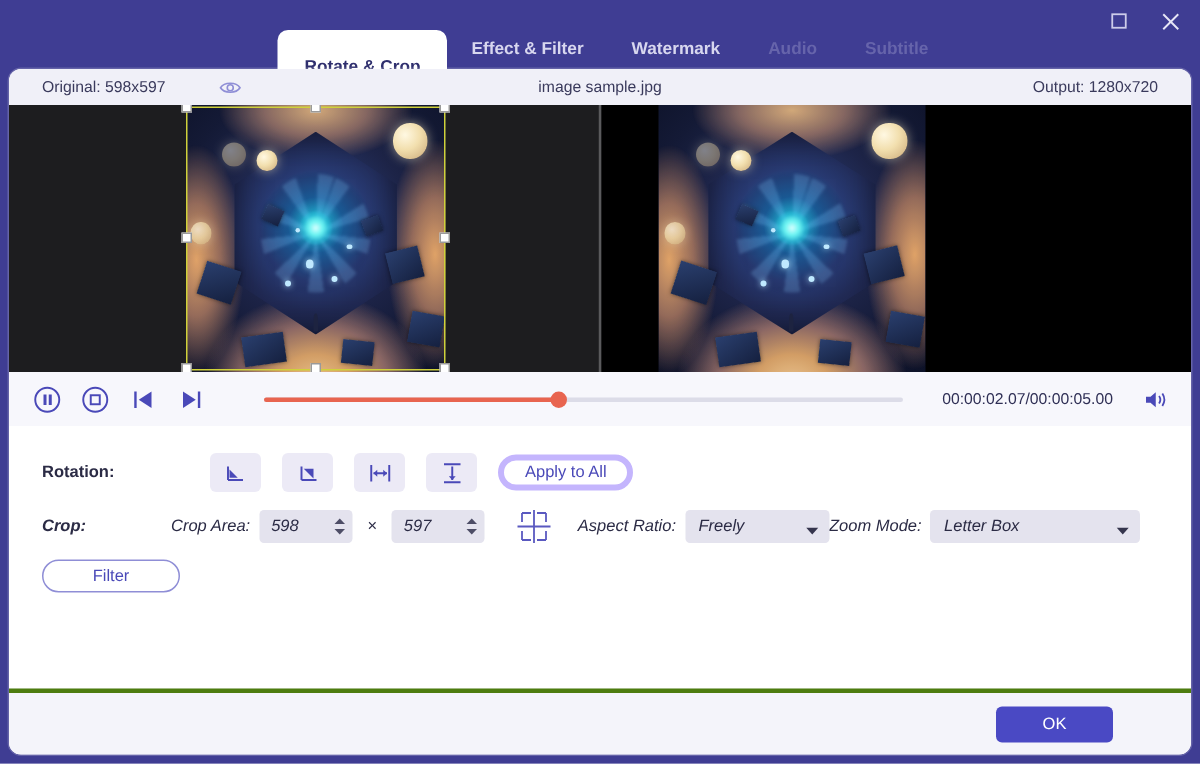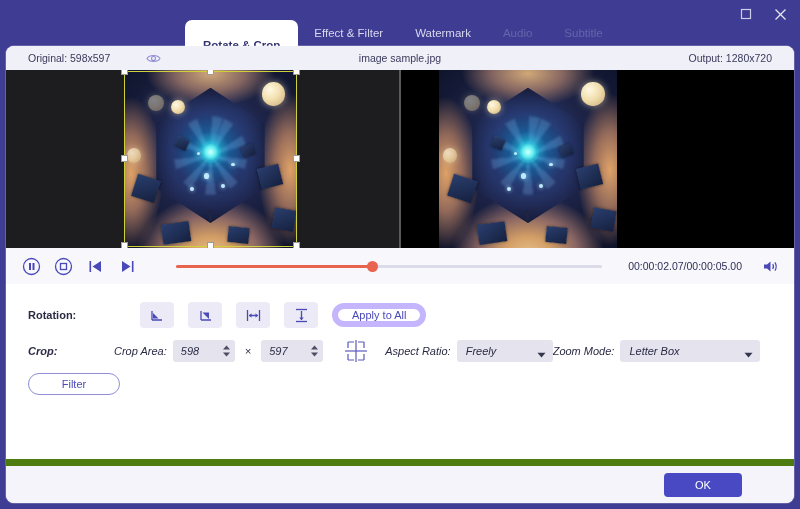--- a/index.html
+++ b/index.html
@@ -41,20 +41,21 @@
     display: flex; align-items: flex-end;
     padding-left: 185px;
   }
   .tab {
     height: 26px; line-height: 26px;
     padding: 0 16px;
     font-size: 11.5px;
     color: #d8d7ef;
     cursor: pointer;
     white-space: nowrap;
+    font-weight: bold;
   }
   .tab.active {
     background: #ffffff;
     color: #2f2f6e;
     border-radius: 7px 7px 0 0;
     font-weight: 600;
     padding: 12px 18px;
   }
   .tab.disabled { color: #6664ab; cursor: default; }
 
@@ -261,21 +262,21 @@
     background: #eceaf6;
     border-radius: 4px;
     display: flex; align-items: center; justify-content: center;
     margin-right: 14px;
     cursor: pointer;
     color: #4a49b8;
   }
   .outlinebtn {
     height: 24px;
     padding: 0 14px;
-    border: 6px solid #c4b5fd;
+    border: 4px solid #c4b5fd;
     border-radius: 12px;
     background: #fff;
     color: #4a49b8;
     font-size: 11px;
     display: flex; align-items: center; justify-content: center;
     cursor: pointer;
   }
   .resetbtn {
     width: 92px; height: 22px;
     border: 1px solid #8f8ed6;
@@ -321,21 +322,21 @@
     position: absolute; right: 7px; top: 8px;
   }
   .sel-ar { width: 96px; }
   .sel-zm { width: 140px; }
 
   
   .footer {
     position: absolute; left: 0; bottom: 0;
     width: 788px; height: 44px;
     background: #f4f4fa;
-    border-top: 7px solid #4d7c0f;
+    border-top: 3px solid #4d7c0f;
     display: flex; align-items: center; justify-content: flex-end;
     padding-right: 52px; gap: 14px;
   }
   .pbtn {
     width: 78px; height: 24px;
     border-radius: 4px;
     background: #4a49c4;
     color: #ffffff;
     font-size: 11px;
     display: flex; align-items: center; justify-content: center;

